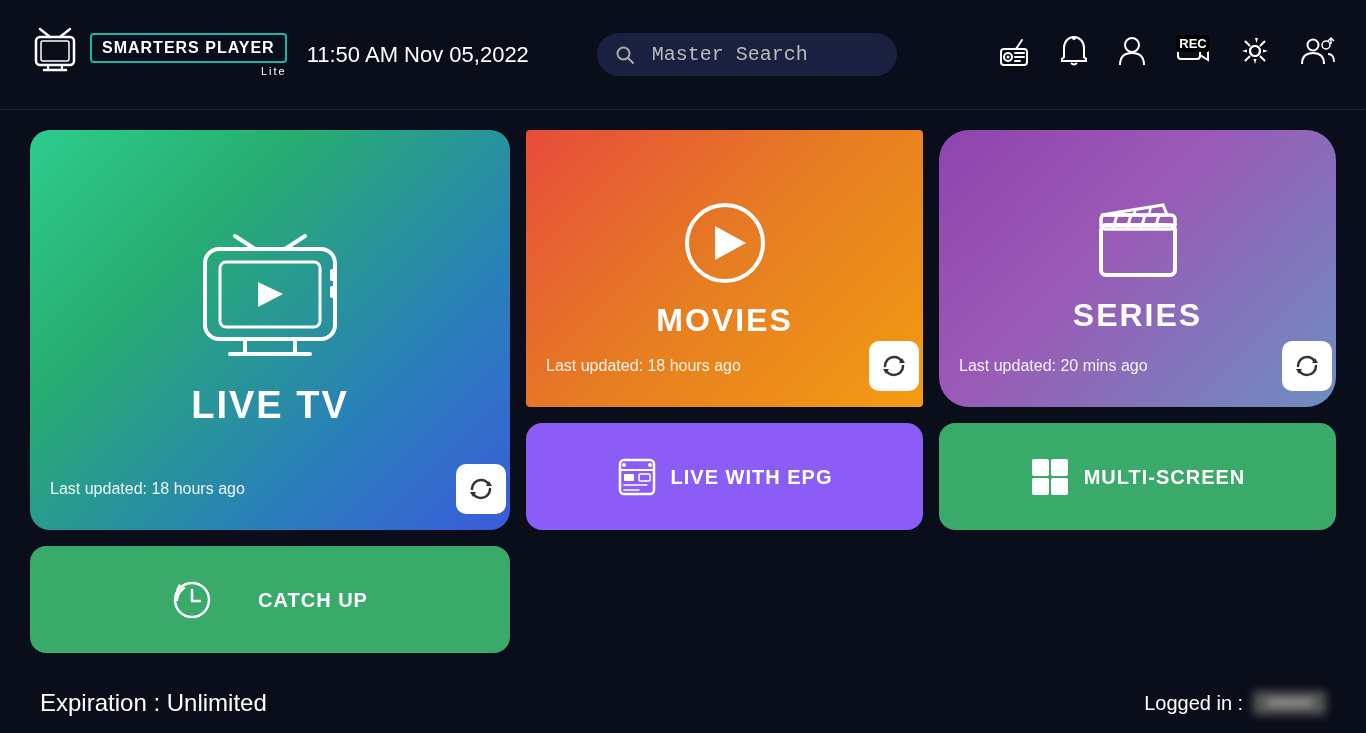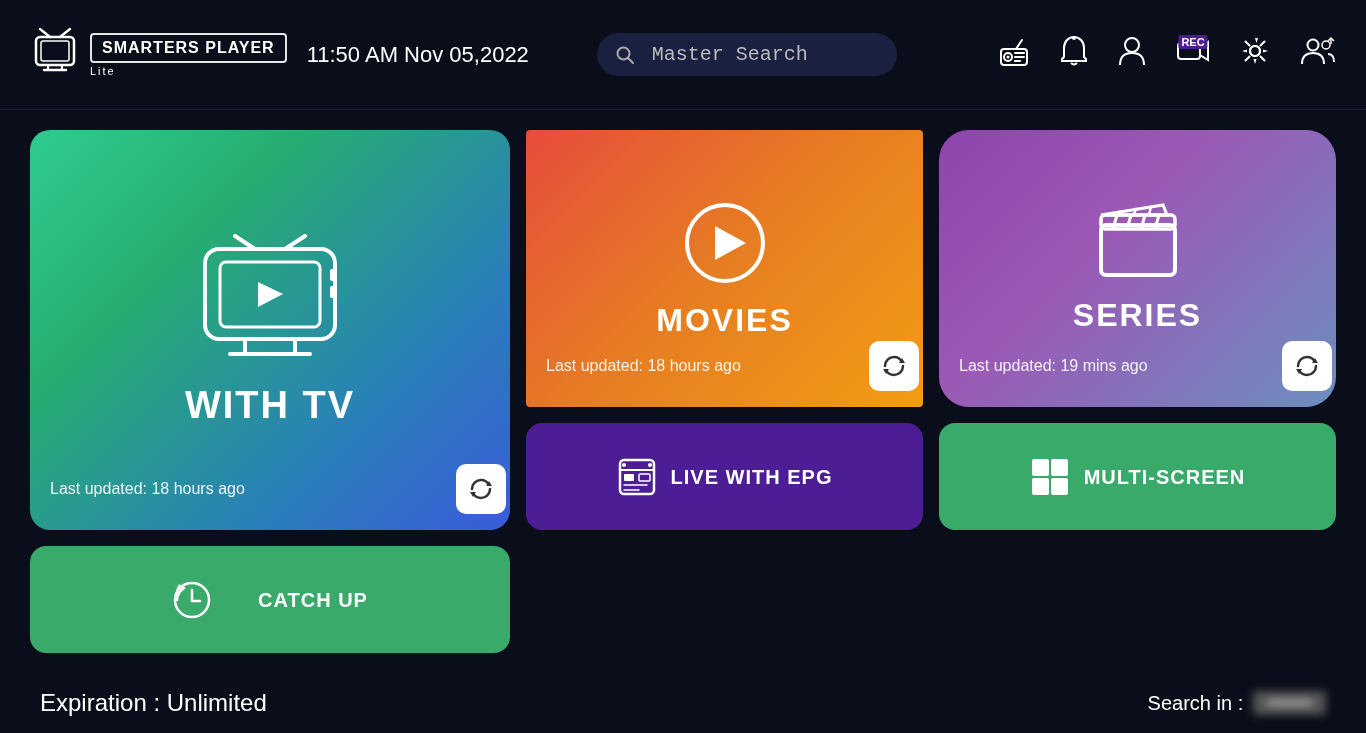--- a/index.html
+++ b/index.html
@@ -30,33 +30,33 @@
     .logo-icon {
       color: white;
       font-size: 38px;
       line-height: 1;
     }
     .logo-text-wrap {
       display: flex;
       flex-direction: column;
     }
     .logo-border {
-      border: 2px solid #e5e5e5;
+      border: 2px solid #14b8a6;
       padding: 4px 10px;
       border-radius: 4px;
     }
     .logo-main {
       font-size: 16px;
       font-weight: 900;
       letter-spacing: 1px;
       text-transform: uppercase;
     }
     .logo-sub {
       font-size: 11px;
-      text-align: left;
+      text-align: right;
       letter-spacing: 2px;
       margin-top: 2px;
     }
     .datetime {
       font-size: 22px;
       font-weight: 400;
       color: white;
       margin-left: 20px;
       min-width: 260px;
     }
@@ -208,21 +208,21 @@
       border-radius: 16px;
       display: flex;
       align-items: center;
       justify-content: center;
       gap: 14px;
       cursor: pointer;
       min-height: 100px;
       padding: 20px 24px;
     }
     .card-epg {
-      background-color: #4c1d95;
+      background-color: #8b5cf6;
     }
     .card-multiscreen {
       background-color: #3aaa6a;
     }
     .card-catchup {
       background-color: #3aaa6a;
       gap: 46px;
     }
     .card-small .small-icon {
       font-size: 34px;
@@ -340,21 +340,21 @@
         <circle cx="14" cy="10" r="7" fill="none" stroke="white" stroke-width="2"></circle>
         <path d="M2 30 C2 22 6 18 14 18 C22 18 26 22 26 30" fill="none" stroke="white" stroke-width="2"></path>
       </svg>
     </div>
 
     <div class="header-icon" style="position:relative;">
       <svg width="34" height="28" viewBox="0 0 34 28" fill="none">
         <rect x="2" y="6" width="22" height="16" rx="3" fill="none" stroke="white" stroke-width="2"></rect>
         <polygon points="24,10 32,5 32,23 24,18" fill="none" stroke="white" stroke-width="2"></polygon>
       </svg>
-      <span style="position:absolute; top:-2px; left:50%; transform:translateX(-50%); font-size:11px; background:#4c1d95; color:white; border-radius:2px; padding:1px 3px; font-weight:bold;">REC</span>
+      <span style="position:absolute; top:-2px; left:50%; transform:translateX(-50%); font-size:13px; background:#000000; color:white; border-radius:2px; padding:1px 3px; font-weight:bold;">REC</span>
     </div>
 
     <div class="header-icon">
       <svg width="30" height="30" viewBox="0 0 30 30" fill="none">
         <circle cx="15" cy="15" r="5" fill="none" stroke="white" stroke-width="2"></circle>
         <path d="M15 2 L16.5 7 L18 2 Z" fill="white"></path>
         <path d="M15 28 L16.5 23 L13.5 23 Z" fill="white"></path>
         <path d="M2 15 L7 16.5 L7 13.5 Z" fill="white"></path>
         <path d="M28 15 L23 16.5 L23 13.5 Z" fill="white"></path>
         <path d="M5.5 5.5 L9.5 9.5" stroke="white" stroke-width="2" stroke-linecap="round"></path>
@@ -395,21 +395,21 @@
         <polygon points="68,48 68,73 93,60" fill="white"></polygon>
 
         <rect x="140" y="35" width="5" height="12" rx="2" fill="white"></rect>
         <rect x="140" y="52" width="5" height="12" rx="2" fill="white"></rect>
 
         <line x1="55" y1="105" x2="55" y2="120" stroke="white" stroke-width="4" stroke-linecap="round"></line>
         <line x1="105" y1="105" x2="105" y2="120" stroke="white" stroke-width="4" stroke-linecap="round"></line>
         <line x1="40" y1="120" x2="120" y2="120" stroke="white" stroke-width="4" stroke-linecap="round"></line>
       </svg>
     </div>
-    <div class="card-title">WITH TV</div>
+    <div class="card-title">LIVE TV</div>
     <div class="card-footer">
       <span class="update-text">Last updated: 18 hours ago</span>
       <div class="refresh-btn">
         <svg width="26" height="26" viewBox="0 0 26 26" fill="none">
           <path d="M4 13 C4 8 8 4 13 4 C16.5 4 19.5 6 21 9" stroke="#333" stroke-width="2.5" stroke-linecap="round"></path>
           <polygon points="21,5 24,10 18,10" fill="#333"></polygon>
           <path d="M22 13 C22 18 18 22 13 22 C9.5 22 6.5 20 5 17" stroke="#333" stroke-width="2.5" stroke-linecap="round"></path>
           <polygon points="5,21 2,16 8,16" fill="#333"></polygon>
         </svg>
       </div>
@@ -451,21 +451,21 @@
         <line x1="66" y1="12" x2="62" y2="26" stroke="white" stroke-width="3"></line>
 
         <path d="M8 12 L70 2 L74 12 Z" fill="none" stroke="white" stroke-width="3"></path>
         <line x1="28" y1="8" x2="24" y2="12" stroke="white" stroke-width="2.5"></line>
         <line x1="44" y1="5" x2="40" y2="12" stroke="white" stroke-width="2.5"></line>
         <line x1="58" y1="3" x2="56" y2="12" stroke="white" stroke-width="2.5"></line>
       </svg>
     </div>
     <div class="card-title">SERIES</div>
     <div class="card-footer">
-      <span class="update-text">Last updated: 19 mins ago</span>
+      <span class="update-text">Last updated: 20 mins ago</span>
       <div class="refresh-btn">
         <svg width="26" height="26" viewBox="0 0 26 26" fill="none">
           <path d="M4 13 C4 8 8 4 13 4 C16.5 4 19.5 6 21 9" stroke="#333" stroke-width="2.5" stroke-linecap="round"></path>
           <polygon points="21,5 24,10 18,10" fill="#333"></polygon>
           <path d="M22 13 C22 18 18 22 13 22 C9.5 22 6.5 20 5 17" stroke="#333" stroke-width="2.5" stroke-linecap="round"></path>
           <polygon points="5,21 2,16 8,16" fill="#333"></polygon>
         </svg>
       </div>
     </div>
   </div>
@@ -508,16 +508,16 @@
       </svg>
     </span>
     <span class="small-title">CATCH UP</span>
   </div>
 
 </div>
 
 <div class="footer">
   <div class="footer-left">Expiration : Unlimited</div>
   <div class="footer-right">
-    <span>Search in :</span>
+    <span>Logged in :</span>
     <span class="user-tag">••••••••</span>
   </div>
 </div>
 
 </body></html>

